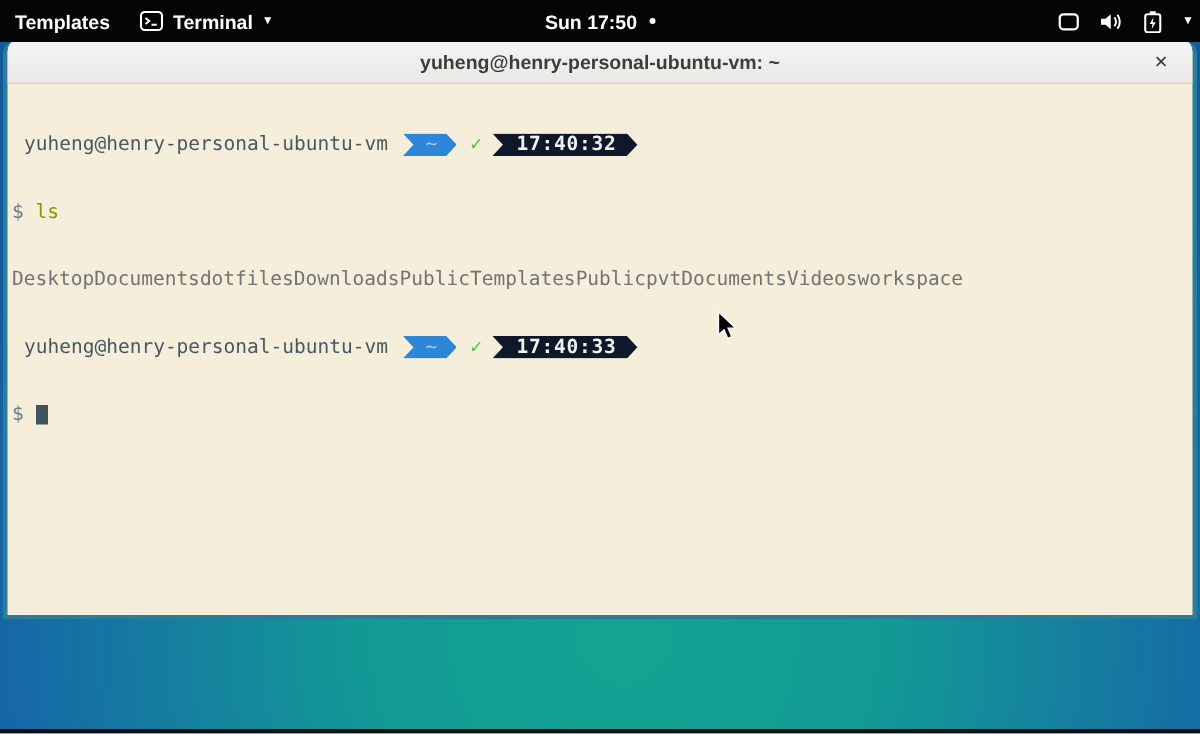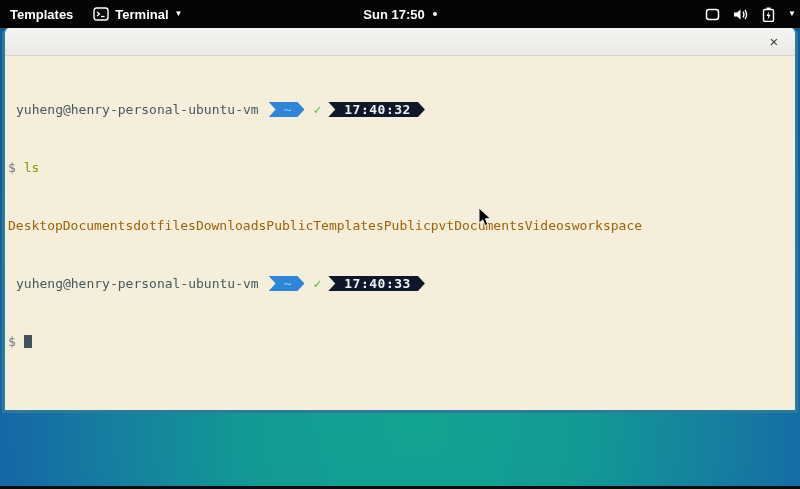--- a/index.html
+++ b/index.html
@@ -46,32 +46,32 @@
     background:none; border:none; color:#35383a; font-size:15px; line-height:22px; font-weight:400; cursor:default;
   }
 
   
   .terminal {
     font-family:"DejaVu Sans Mono", monospace;
     font-size:13px; line-height:15px;
     padding:3px 0 0 3px; height:356px;
     color:#47595f; white-space:pre;
   }
-  .tline { height:15px; display:flex; align-items:center;margin-top:13px; }
+  .tline { height:15px; display:flex; align-items:center; }
   .user { padding-left:8px; color:#47595f; }
   .seg {
     display:inline-flex; align-items:center; height:15px;
     clip-path: polygon(0 0, calc(100% - 7px) 0, 100% 50%, calc(100% - 7px) 100%, 0 100%, 7px 50%);
   }
   .seg-blue { background:#2e86d8; color:#a5cdf0; margin-left:10px; padding:0 13px 0 15px; }
   .seg-dark { background:#0f172a; color:#eef3f2; margin-left:7px; padding:0 14px 0 16px; font-weight:600; letter-spacing:0.5px; }
   .check { color:#3ecb2c; margin-left:9px; font-weight:700; }
   .dollar { color:#6b7e83; }
   .cmd { color:#859900; }
-  .dirs { color:#a16207; }
+  .dirs { color:#737373; }
   .cursor-block { display:inline-block; width:8px; height:13px; background:#3f545b; margin-left:8px; vertical-align:middle; }
 
   .mouse-cursor { position:absolute; left:478px; top:207px; }
 </style>
 </head>
 <body>
 
 <div class="screen">
 
   <div class="topbar">
@@ -116,20 +116,21 @@
               <path d="M7 4.5 L4.5 9 L6.3 9 L5.8 12.5 L8.5 7.8 L6.6 7.8 Z" fill="#fff"></path>
             </svg>
         </span>
         <span class="caret">▼</span>
       </button>
     </div>
   </div>
 
   <div class="window">
     <div class="titlebar">
+      <span class="title">yuheng@henry-personal-ubuntu-vm: ~</span>
       <button class="close-btn">×</button>
     </div>
     <div class="terminal">
       <div class="tline">
         <span class="user">yuheng@henry-personal-ubuntu-vm</span><span class="seg seg-blue"><span>~</span></span><span class="check">✓</span><span class="seg seg-dark">17:40:32</span>
       </div>
       <div class="tline">
         <span class="dollar">$</span><span> </span><span class="cmd">ls</span>
       </div>
       <div class="tline dirs"><span>Desktop</span>  <span>Documents</span>  <span>dotfiles</span>  <span>Downloads</span>  <span>Public</span>  <span>Templates</span>  <span>Public</span>  <span>pvt</span>  <span>Documents</span>  <span>Videos</span>  <span>workspace</span></div>

